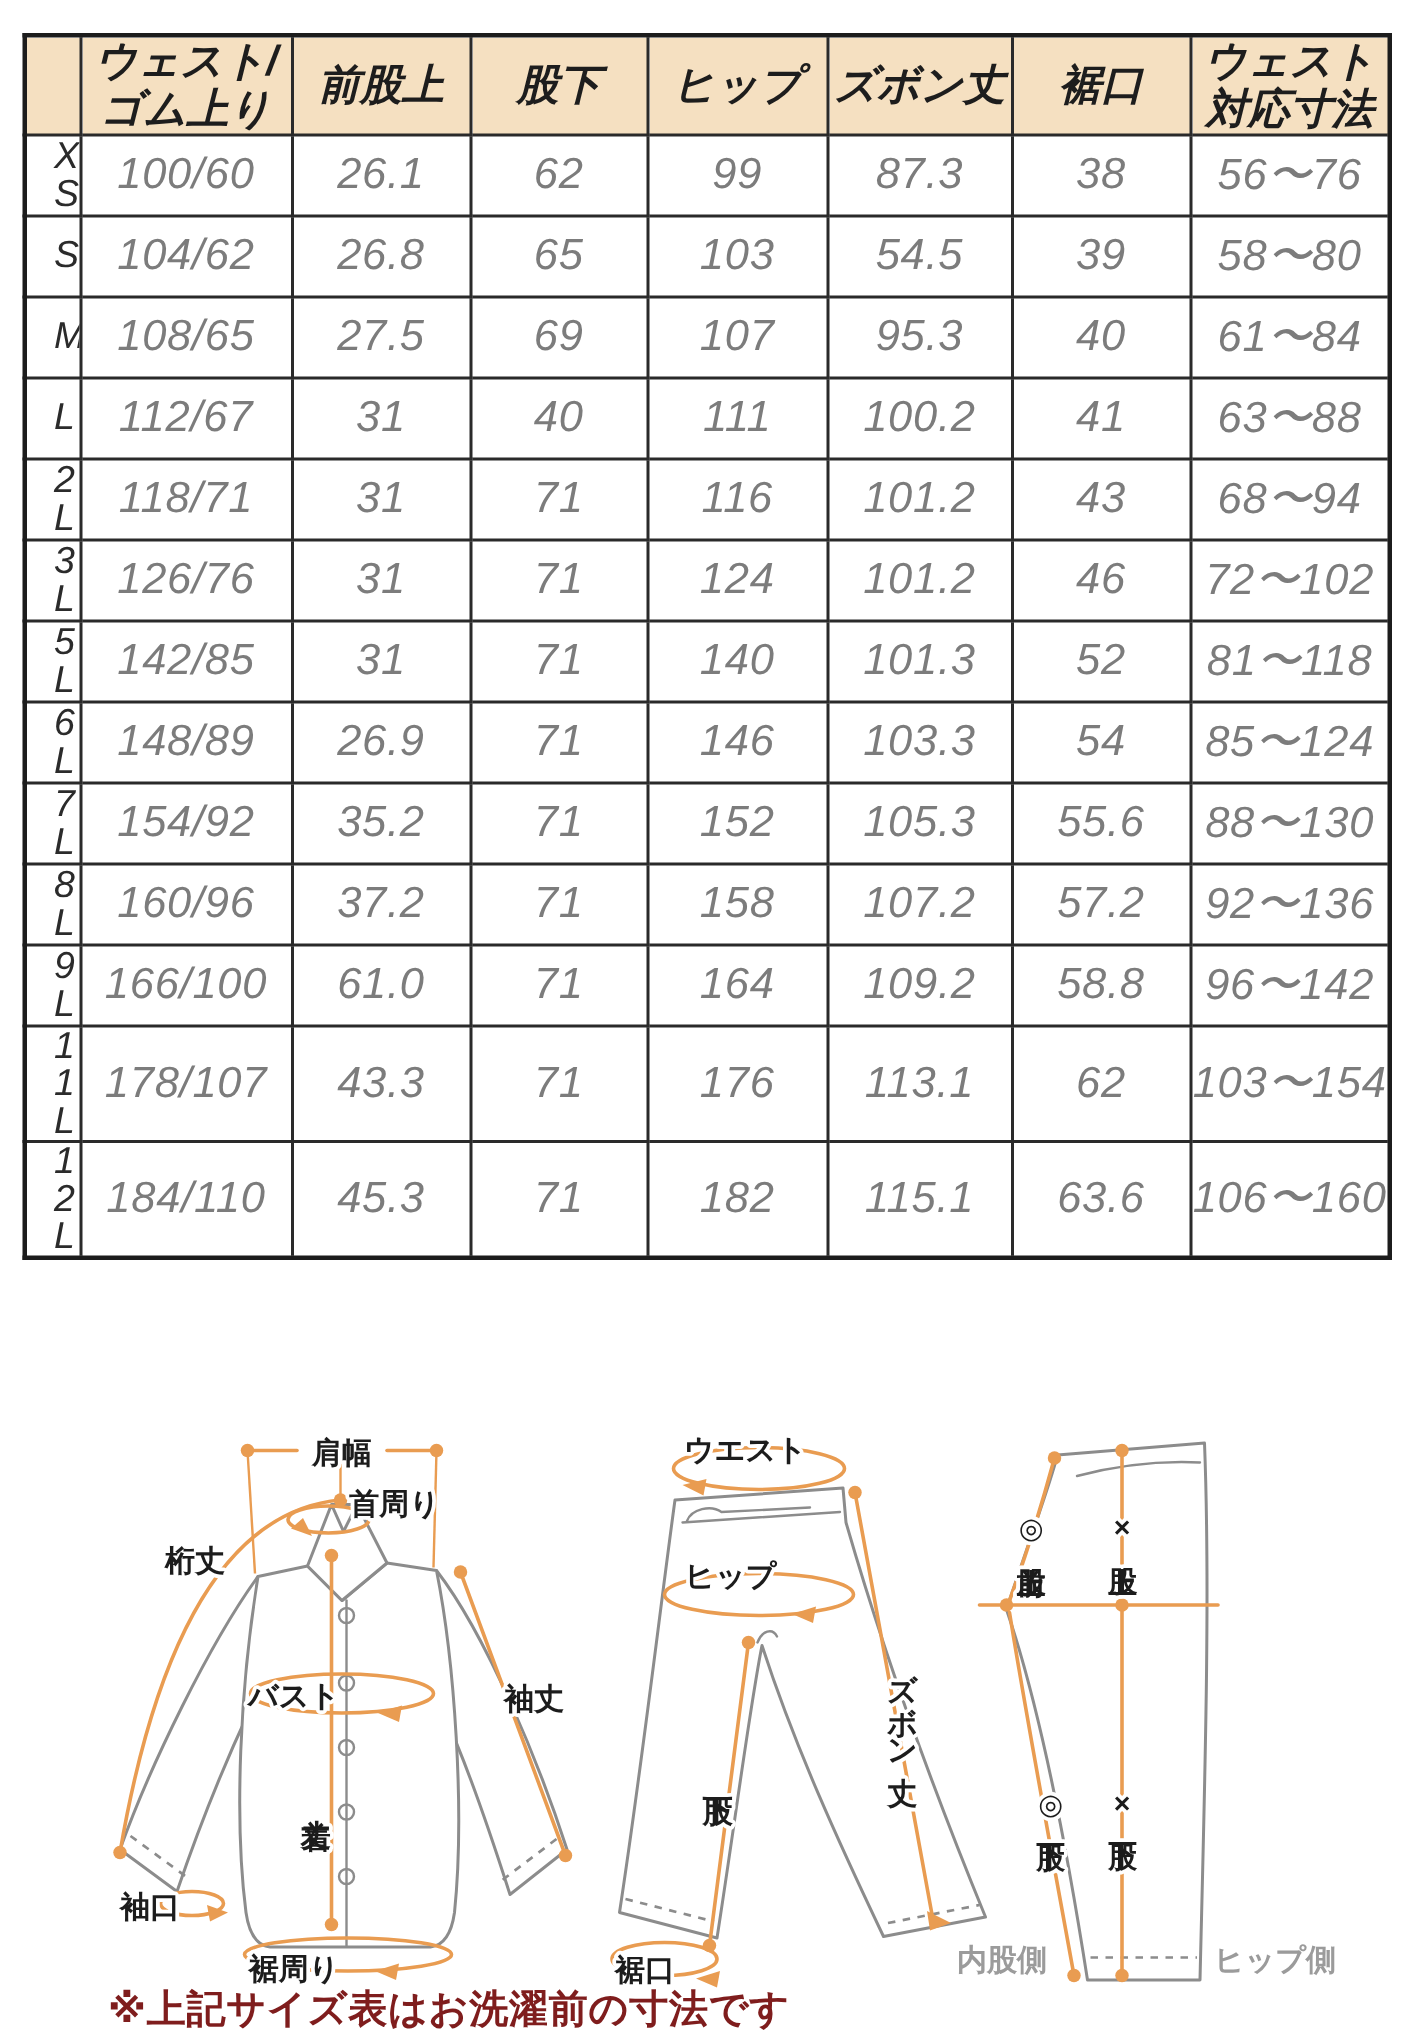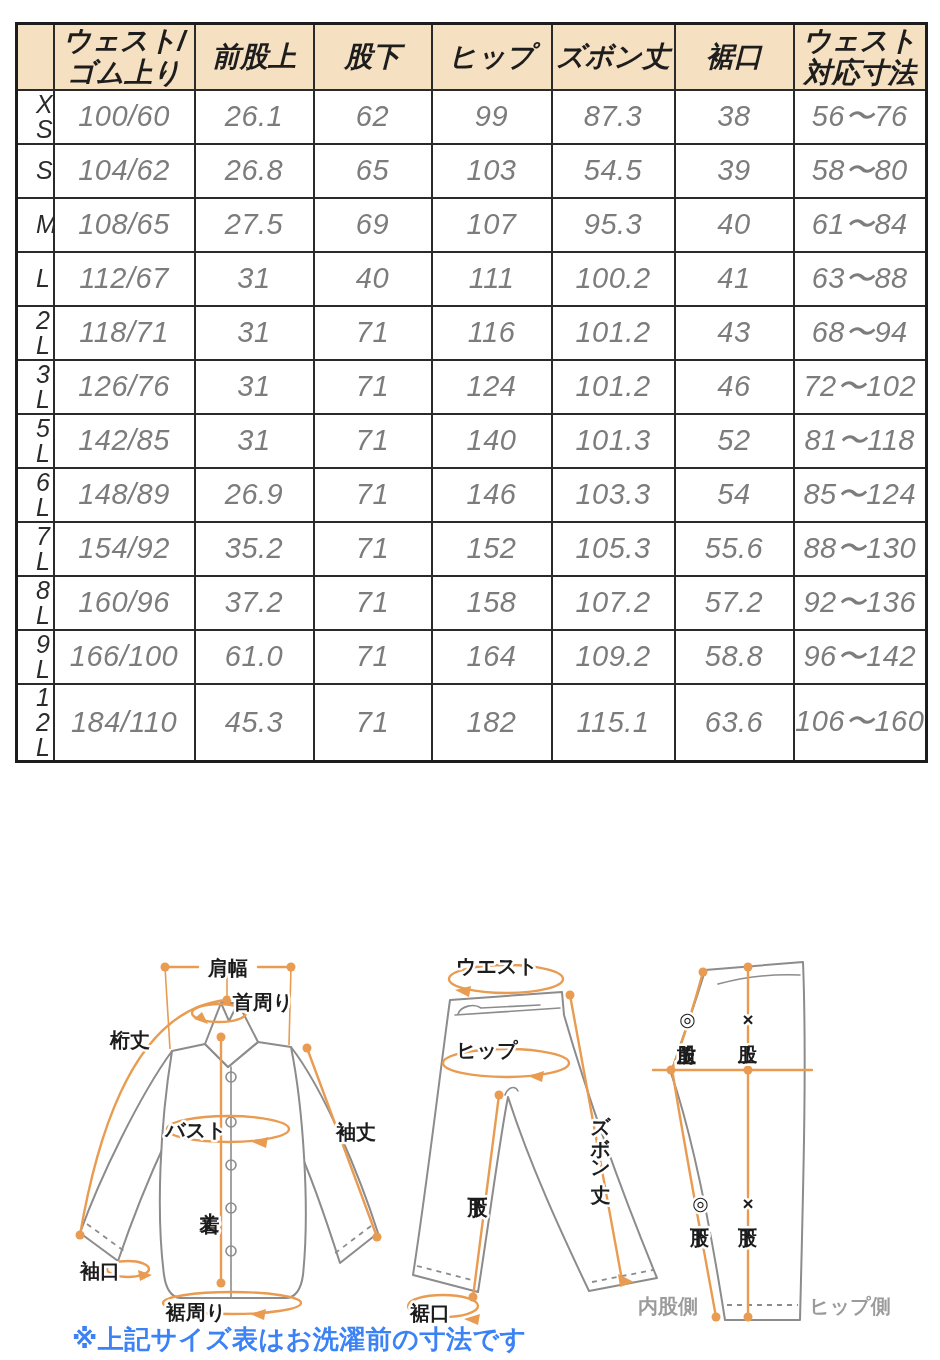--- a/index.html
+++ b/index.html
@@ -47,21 +47,21 @@
   }
   .dlabel-sm { font-size:19px; }
   .glabel {
     font-family:"Liberation Sans","DejaVu Sans",sans-serif; font-weight:700;
     font-size:20px; fill:#9b9b9b; text-anchor:middle;
   }
   .vtext { writing-mode:vertical-rl; text-orientation:upright; }
 
   
   .note {
-    position:absolute; left:72px; top:1322px; color:#3b82f6;
+    position:absolute; left:72px; top:1322px; color:#7f1d1d;
     font-size:26px; font-weight:700; letter-spacing:0.5px;
   }
 </style>
 </head>
 <body>
 
 <div class="screen">
 
   <table class="size-table">
     <colgroup>
@@ -193,20 +193,30 @@
           <th class="size-cell">9L</th>
           <td class="val-cell">166/100</td>
           <td class="val-cell">61.0</td>
           <td class="val-cell">71</td>
           <td class="val-cell">164</td>
           <td class="val-cell">109.2</td>
           <td class="val-cell">58.8</td>
           <td class="val-cell">96〜142</td>
         </tr>
         <tr>
+          <th class="size-cell">11L</th>
+          <td class="val-cell">178/107</td>
+          <td class="val-cell">43.3</td>
+          <td class="val-cell">71</td>
+          <td class="val-cell">176</td>
+          <td class="val-cell">113.1</td>
+          <td class="val-cell">62</td>
+          <td class="val-cell">103〜154</td>
+        </tr>
+        <tr>
           <th class="size-cell">12L</th>
           <td class="val-cell">184/110</td>
           <td class="val-cell">45.3</td>
           <td class="val-cell">71</td>
           <td class="val-cell">182</td>
           <td class="val-cell">115.1</td>
           <td class="val-cell">63.6</td>
           <td class="val-cell">106〜160</td>
         </tr>
       </tbody>

